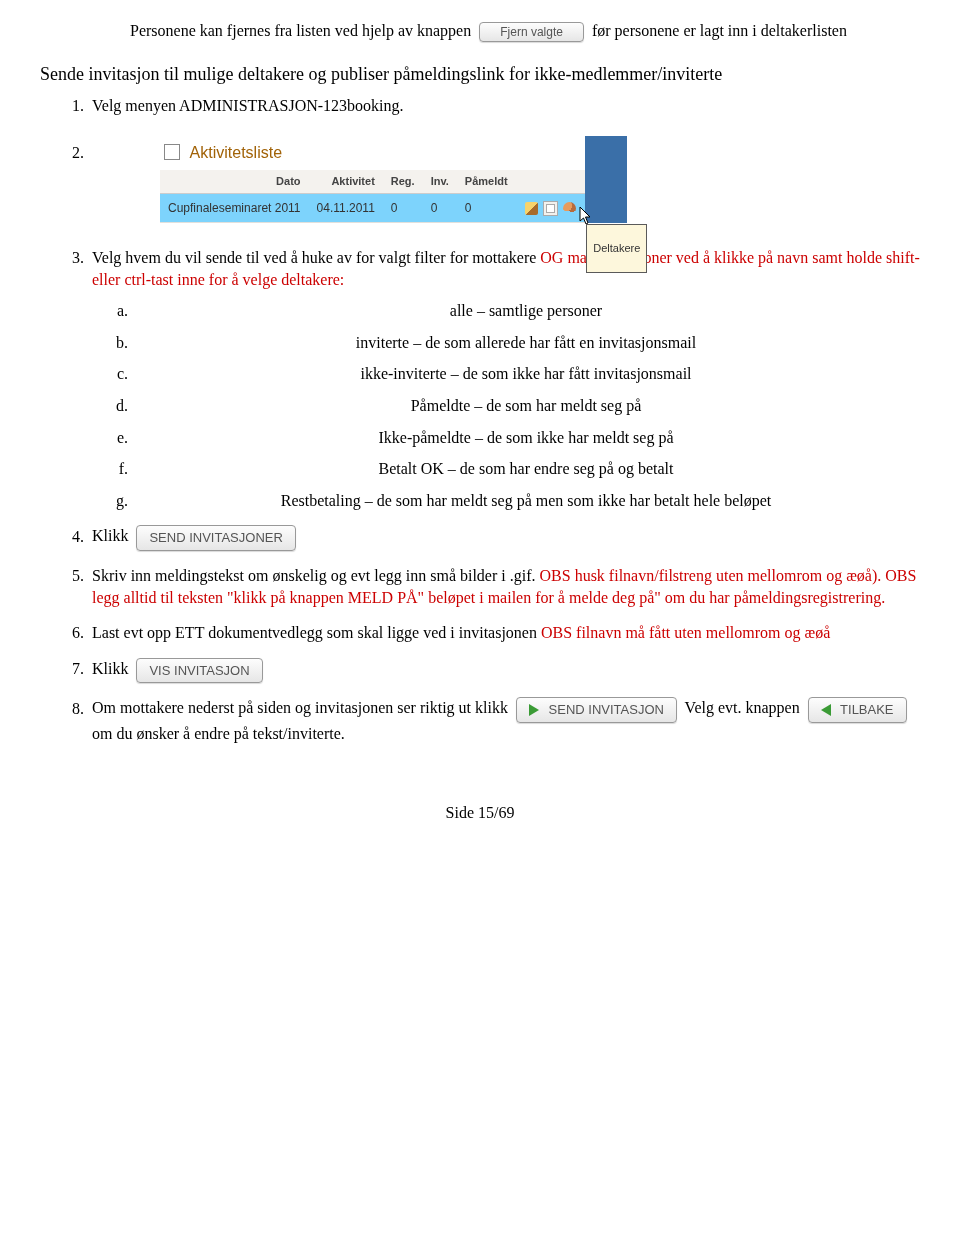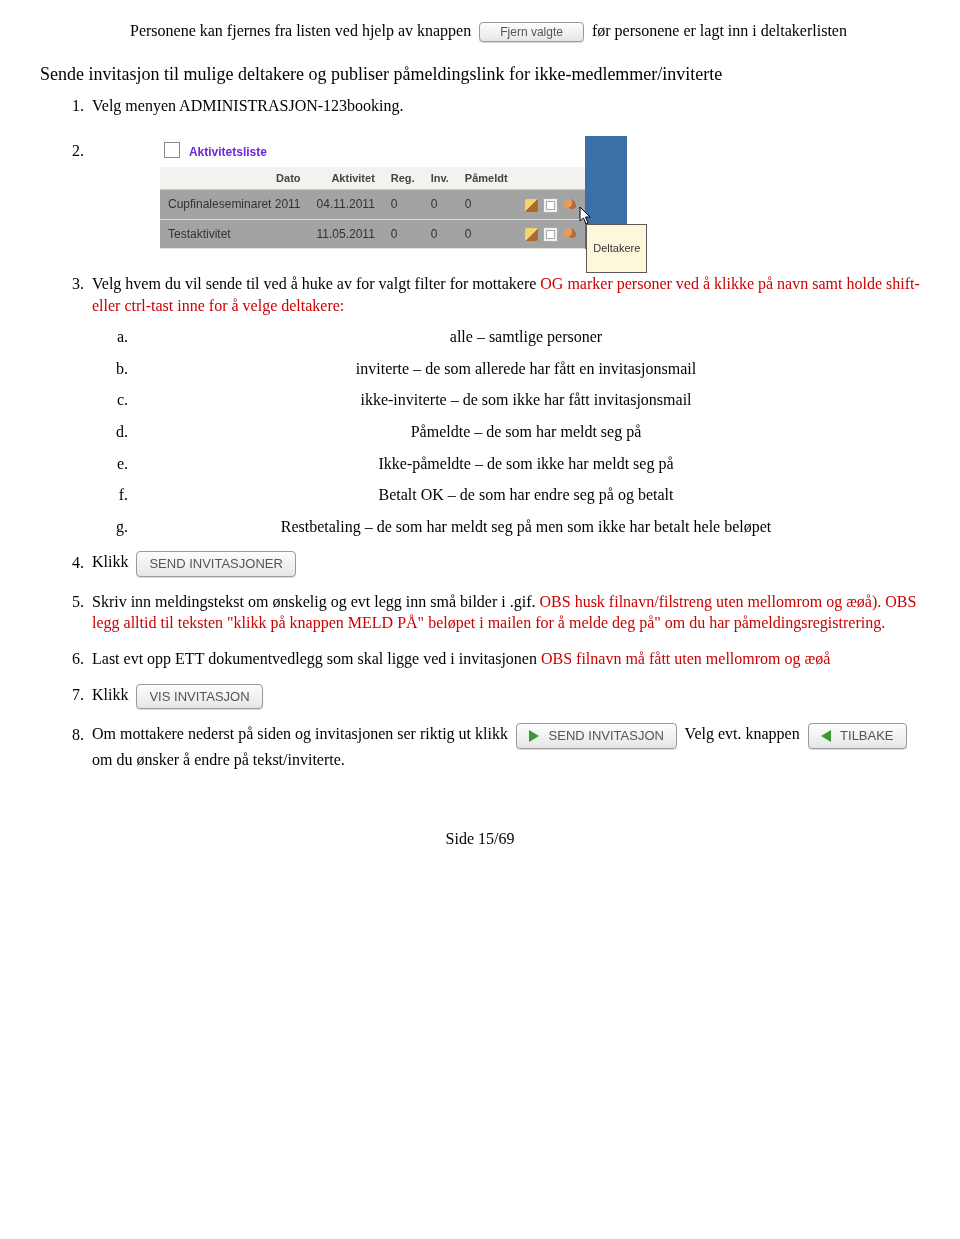--- a/index.html
+++ b/index.html
@@ -61,23 +61,23 @@
   .shot {
     display: inline-block;
     margin: 6px 0 10px 68px;
     border: none;
     font-family: Arial, Helvetica, sans-serif;
     font-size: 12px;
     color: #444;
     position: relative;
   }
   .shot-title {
-    font-weight: bold;
-    font-size: 12px;
-    color: #6d28d9;
+    font-weight: normal;
+    font-size: 16px;
+    color: #a16207;
     padding: 6px 4px 6px 4px;
   }
   .shot-title .doc-icon {
     display: inline-block;
     width: 14px; height: 14px;
     border: 1px solid #888;
     background: #fff;
     vertical-align: -2px;
     margin-right: 6px;
     position: relative;
@@ -88,21 +88,21 @@
     font-weight: bold;
     font-size: 11px;
     color: #444;
     padding: 4px 8px;
     border-bottom: 1px solid #ccc;
     background: #f4f2ee;
   }
   .shot td {
     padding: 6px 8px;
     border-bottom: 1px solid #e2e0dc;
-    background: #a3a3a3;
+    background: #7dd3fc;
     font-size: 12px;
     color: #333;
   }
   .shot td.icons { white-space: nowrap; }
   .shot .bluebar {
     position: absolute;
     right: -42px; top: 0;
     width: 42px; height: 100%;
     background: #3a6fa8;
   }
@@ -182,32 +182,20 @@
             <td>04.11.2011</td>
             <td>0</td>
             <td>0</td>
             <td>0</td>
             <td class="icons">
               <span class="mini-icon mi-edit"></span>
               <span class="mini-icon mi-copy"></span>
               <span class="mini-icon mi-people"></span>
             </td>
           </tr>
-          <tr>
-            <td>Testaktivitet</td>
-            <td>11.05.2011</td>
-            <td>0</td>
-            <td>0</td>
-            <td>0</td>
-            <td class="icons">
-              <span class="mini-icon mi-edit"></span>
-              <span class="mini-icon mi-copy"></span>
-              <span class="mini-icon mi-people"></span>
-            </td>
-          </tr>
         </tbody>
       </table>
       <div class="cursor">
         <svg viewBox="0 0 14 20">
             <path d="M1 1 L1 15 L4.5 12 L7 18 L9 17 L6.5 11 L11 11 Z" fill="#fff" stroke="#000" stroke-width="1"></path>
           </svg>
       </div>
       <div class="tooltip-tag">Deltakere</div>
     </div>
   </li>

